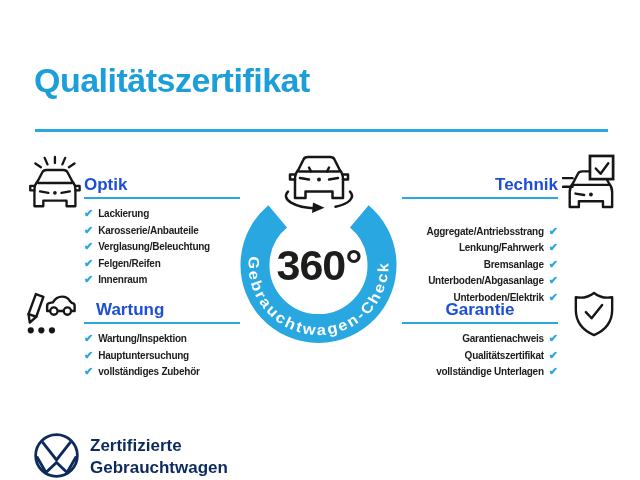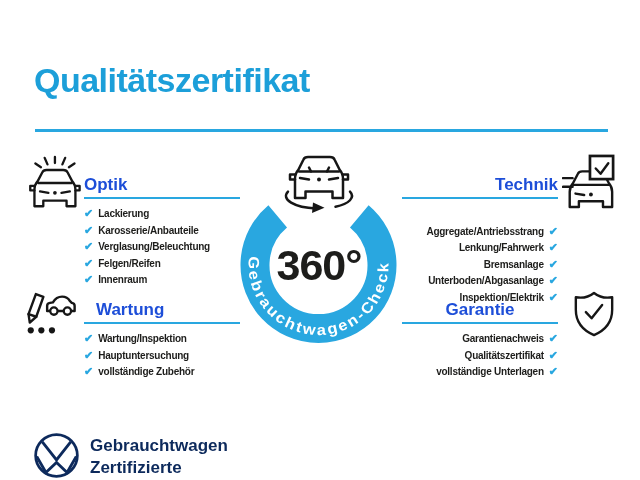--- a/index.html
+++ b/index.html
@@ -116,21 +116,21 @@
       </li>
     <li class="item">
         <span class="lbl">Bremsanlage</span>
         <span class="chk">✔</span>
       </li>
     <li class="item">
         <span class="lbl">Unterboden/Abgasanlage</span>
         <span class="chk">✔</span>
       </li>
     <li class="item">
-        <span class="lbl">Inspektion/Elektrik</span>
+        <span class="lbl">Unterboden/Elektrik</span>
         <span class="chk">✔</span>
       </li>
   </ul>
 
   <svg class="icon wartung-icon" width="54" height="54" viewBox="0 0 56 56">
     <path class="ink" d="M6,38 L12.7,31.9 L20.1,11.2 L12.3,8.4 L4.7,29.1 Z"></path>
     <path class="ink" d="M4.7,29.1 L12.7,31.9"></path>
     <path class="ink" d="M24,26 V20.5 Q24,18 27,17.5 L30,17 Q33.5,11 39.5,11 Q45,11 47.5,15.5 L49.5,17.5 Q52.5,18 52.5,20.5 V26 Z"></path>
     <circle cx="31" cy="26" r="3.8" fill="#ffffff" stroke="#161616" stroke-width="2.4"></circle>
     <circle cx="45" cy="26" r="3.8" fill="#ffffff" stroke="#161616" stroke-width="2.4"></circle>
@@ -144,21 +144,21 @@
     <li class="item">
         <span class="chk">✔</span>
         <span class="lbl">Wartung/Inspektion</span>
       </li>
     <li class="item">
         <span class="chk">✔</span>
         <span class="lbl">Hauptuntersuchung</span>
       </li>
     <li class="item">
         <span class="chk">✔</span>
-        <span class="lbl">vollständige Zubehör</span>
+        <span class="lbl">vollständiges Zubehör</span>
       </li>
   </ul>
 
   <svg class="icon garantie-icon" width="44" height="50" viewBox="0 0 46 52">
     <path class="ink" stroke-width="2.8" d="M23,4 C17.5,8.2 10,9.6 4,8.4 L4,21.5 C4,35.5 12.5,43.5 23,48 C33.5,43.5 42,35.5 42,21.5 L42,8.4 C36,9.6 28.5,8.2 23,4 Z"></path>
     <path class="ink" stroke-width="3.2" d="M14.5,24 L20.5,30.5 L31.5,16.5"></path>
   </svg>
   <div class="sec-title right garantie-title" style="text-align:center">Garantie</div>
   <div class="rule garantie-rule"></div>
   <ul class="items right garantie-items">
@@ -202,17 +202,17 @@
       <textPath href="#ringTextPath" xlink:href="#ringTextPath" startOffset="0" textLength="232" lengthAdjust="spacingAndGlyphs">Gebrauchtwagen-Check</textPath>
     </text>
   </svg>
 
   <svg class="vw-logo" width="47" height="47" viewBox="0 0 48 48">
     <circle cx="24" cy="24" r="21.3" class="navy" stroke-width="2.8"></circle>
     <path class="navy" stroke-width="2.9" d="M9.5,10 L24,28.5 L38.5,10"></path>
     <path class="navy" stroke-width="2.9" d="M3.8,25 L13.2,41.3 L24,31 L34.8,41.3 L44.2,25"></path>
   </svg>
   <div class="footer-text">
+    <div>Zertifizierte</div>
     <div>Gebrauchtwagen</div>
-    <div>Zertifizierte</div>
   </div>
 
 </div>
 
 </body></html>

